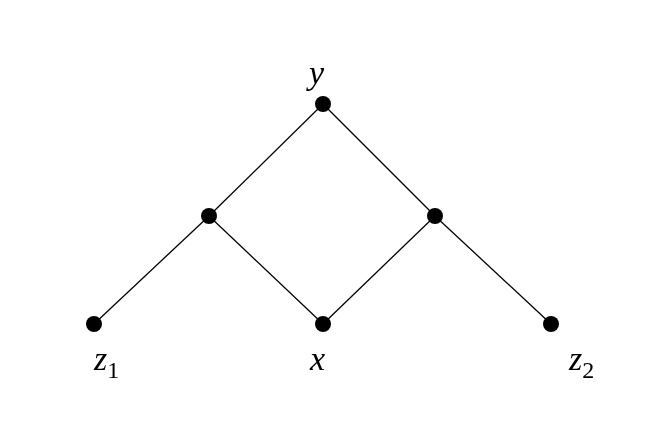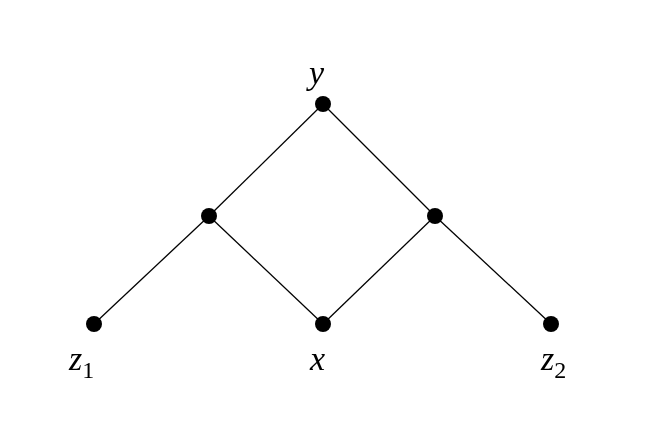--- a/index.html
+++ b/index.html
@@ -26,15 +26,15 @@
       <circle cx="209" cy="216" r="8"></circle>
       <circle cx="435" cy="216" r="8"></circle>
       <circle cx="94" cy="324" r="8"></circle>
       <circle cx="323" cy="324" r="8"></circle>
       <circle cx="551" cy="324" r="8"></circle>
     </g>
   </svg>
 
   <div class="lbl" style="left:309px; top:56px;"><span>y</span></div>
   <div class="lbl" style="left:310px; top:342px;"><span>x</span></div>
-  <div class="lbl" style="left:69px; top:342px;"><span>z</span><sub>1</sub></div>
-  <div class="lbl" style="left:541px; top:342px;"><span>z</span><sub>2</sub></div>
+  <div class="lbl" style="left:94px; top:342px;"><span>z</span><sub>1</sub></div>
+  <div class="lbl" style="left:569px; top:342px;"><span>z</span><sub>2</sub></div>
 </div>
 
 </body></html>

